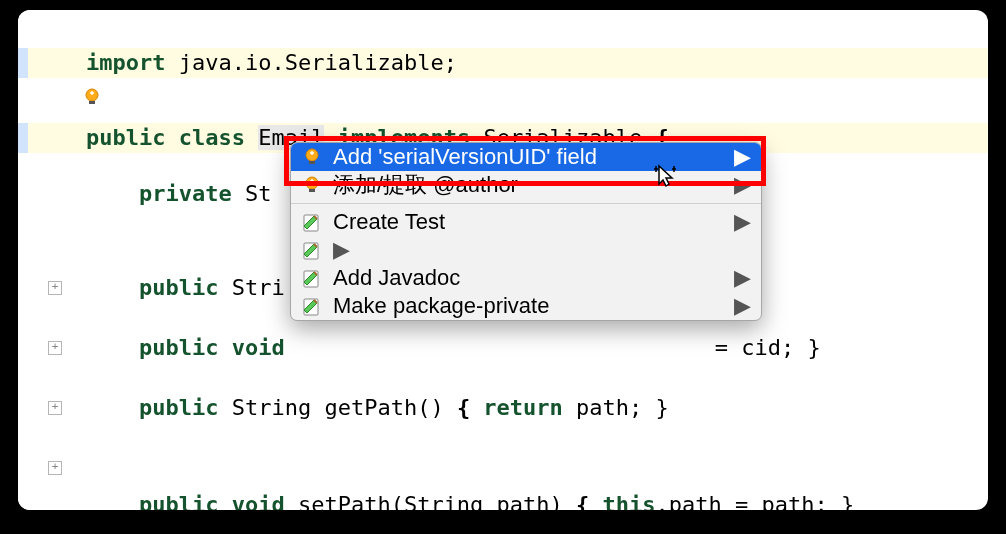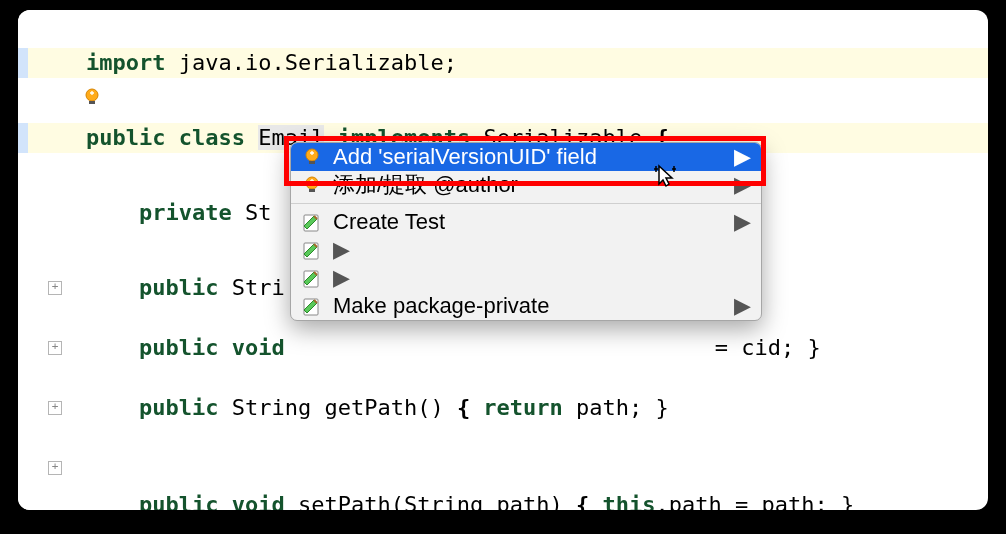--- a/index.html
+++ b/index.html
@@ -185,21 +185,21 @@
   </span>
 
   <div class="code-area">
     <div class="line-hl" style="top:38px;"></div>
     <div class="line-hl" style="top:113px;"></div>
 
     <div class="code-line" style="top:38px;"><span class="kw">import</span><span class="txt"> java.io.Serializable;</span></div>
 
     <div class="code-line" style="top:113px;"><span class="kw">public</span><span class="kw"> class </span><span class="highlight-class">Email</span><span class="kw"> implements</span><span class="txt"> Serializable </span><span class="brace">{</span></div>
 
-    <div class="code-line" style="top:188px;"><span class="kw">    private</span><span class="txt"> St</span></div>
+    <div class="code-line" style="top:169px;"><span class="kw">    private</span><span class="txt"> St</span></div>
 
     <div class="code-line" style="top:263px;"><span class="kw">    public</span><span class="txt"> Stri</span></div>
 
     <div class="code-line" style="top:323px;"><span class="kw">    public</span><span class="kw"> void</span><span class="txt" style="display:inline-block;width:430px;"></span><span class="txt">= cid; </span><span class="rbrace">}</span></div>
 
     <div class="code-line" style="top:383px;"><span class="kw">    public</span><span class="txt"> String getPath() </span><span class="brace">{</span><span class="kw"> return</span><span class="txt"> path; </span><span class="rbrace">}</span></div>
 
     <div class="code-line" style="top:443px;margin-top:37px;"><span class="kw">    public</span><span class="kw"> void</span><span class="txt"> setPath(String path) </span><span class="brace">{</span><span class="kw"> this</span><span class="txt">.path = path; </span><span class="rbrace">}</span></div>
   </div>
 </div>
@@ -250,20 +250,21 @@
     <span class="popup-arrow">▶</span>
   </div>
   <div class="popup-item">
     <span class="popup-icon">
       <svg width="20" height="20" viewBox="0 0 20 20">
           <rect x="2" y="3" width="14" height="16" rx="1" fill="#fff" stroke="#888"></rect>
           <path d="M5 17 L15 7 L12 4 L2 14 Z" fill="#5ac95a" stroke="#2a8a2a"></path>
           <path d="M12 4 L15 7" stroke="#a06a2a" stroke-width="2"></path>
         </svg>
     </span>
+    <span class="popup-label">Add Javadoc</span>
     <span class="popup-arrow">▶</span>
   </div>
   <div class="popup-item">
     <span class="popup-icon">
       <svg width="20" height="20" viewBox="0 0 20 20">
           <rect x="2" y="3" width="14" height="16" rx="1" fill="#fff" stroke="#888"></rect>
           <path d="M5 17 L15 7 L12 4 L2 14 Z" fill="#5ac95a" stroke="#2a8a2a"></path>
           <path d="M12 4 L15 7" stroke="#a06a2a" stroke-width="2"></path>
         </svg>
     </span>

